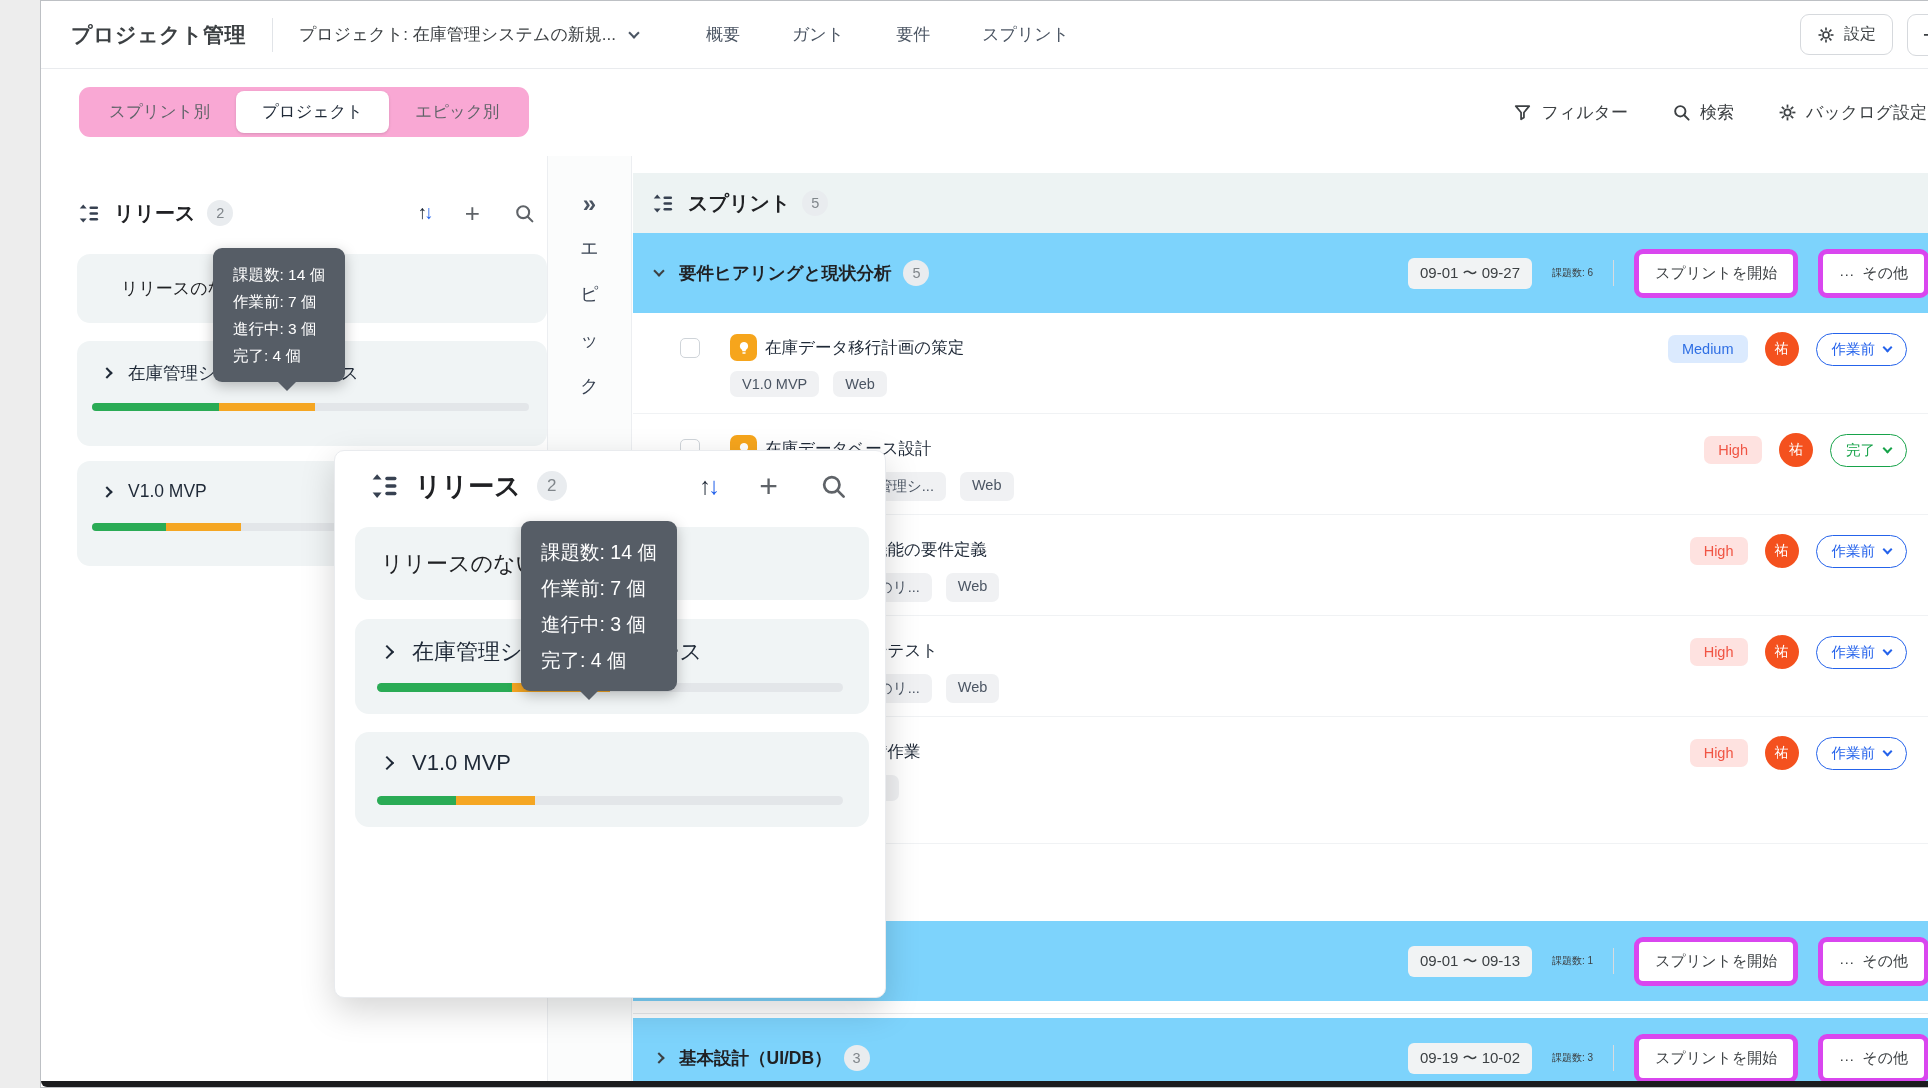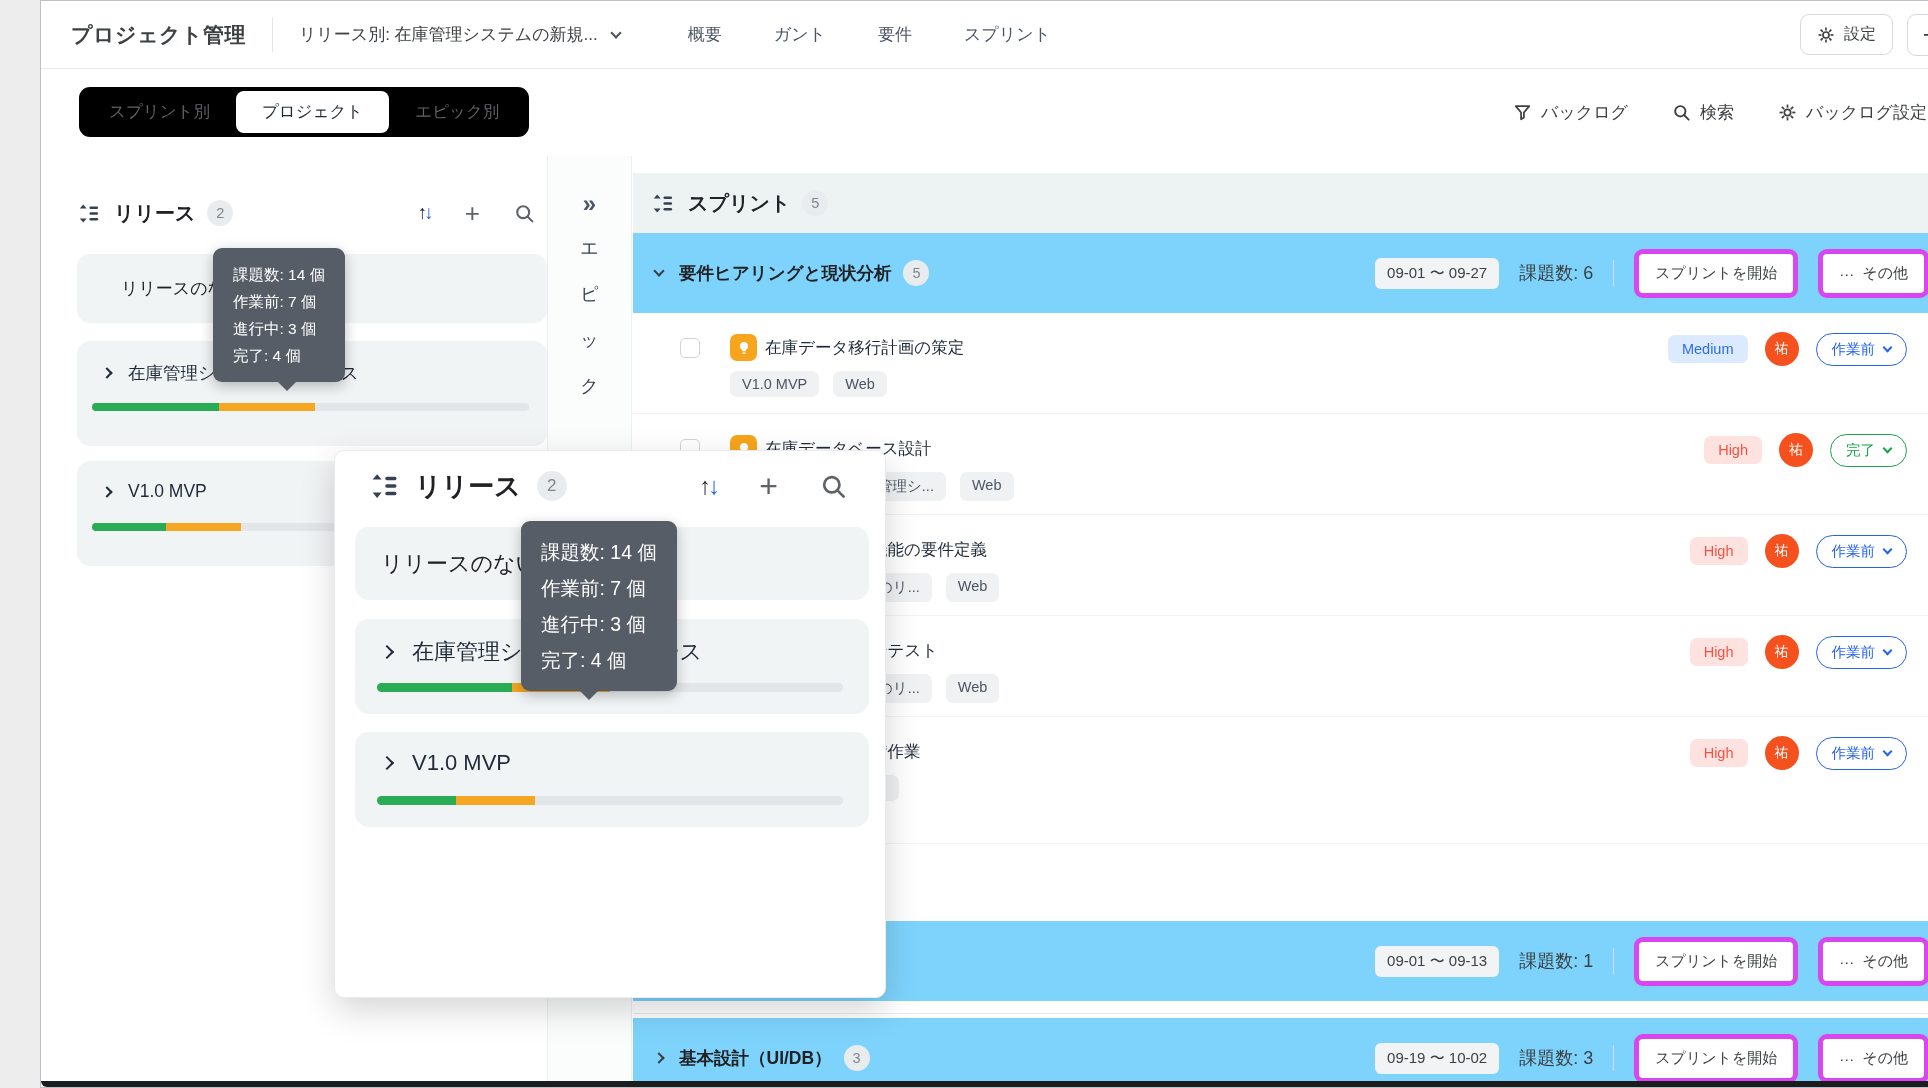--- a/index.html
+++ b/index.html
@@ -14,21 +14,21 @@
   .project-sel{display:flex;align-items:center;gap:14px;font-size:17px;color:#3c4043;cursor:pointer;}
   .tabs{display:flex;align-items:stretch;height:100%;margin-left:42px;}
   .tab{display:flex;align-items:center;padding:0 26px;font-size:17px;color:#4b5563;cursor:pointer;}
   .tab.active{background:#f0f4f7;color:#2563eb;gap:9px;font-weight:bold;}
   .hdr-spacer{flex:1;}
   .btn-outline{display:flex;align-items:center;gap:9px;border:1px solid #d6d9dd;border-radius:9px;background:#fff;padding:9px 16px;font-size:16px;color:#3c4043;cursor:pointer;}
   .plus-btn{width:46px;height:42px;border:1px solid #d6d9dd;border-radius:9px;background:#fff;font-size:25px;color:#3c4043;display:flex;align-items:center;justify-content:center;margin:0 14px 0 14px;cursor:pointer;}
 
   
   .view-toolbar{position:absolute;top:69px;left:0;right:0;height:84px;display:flex;align-items:center;padding:0 40px 0 38px;background:#fff;}
-  .seg-control{display:flex;background:#000000;border-radius:11px;padding:4px;}
+  .seg-control{display:flex;background:#f9a8d4;border-radius:11px;padding:4px;}
   .seg{padding:10px 26px;font-size:16.5px;color:#5f6368;border-radius:8px;white-space:nowrap;cursor:pointer;}
   .seg.active{background:#fff;color:#1f2937;box-shadow:0 1px 3px rgba(0,0,0,.14);}
   .toolbar-actions{margin-left:auto;display:flex;align-items:center;gap:44px;}
   .t-action{display:flex;align-items:center;gap:9px;font-size:17px;color:#3c4043;cursor:pointer;}
 
   
   .chr{display:inline-block;width:8px;height:8px;border-right:2.4px solid currentColor;border-bottom:2.4px solid currentColor;transform:rotate(-45deg);}
   .chd{display:inline-block;width:8px;height:8px;border-right:2.4px solid currentColor;border-bottom:2.4px solid currentColor;transform:rotate(45deg);margin-top:-4px;}
 
   
@@ -55,21 +55,21 @@
   .epic-letter:first-of-type{margin-top:30px;}
 
   
   .right-pane{position:absolute;left:592px;top:155px;right:6px;bottom:6px;background:#fff;}
   .sprint-bar{position:absolute;top:17px;left:0;right:0;height:60px;background:#edf3f3;display:flex;align-items:center;padding:0 18px;}
   .sprint-bar .pane-title{font-size:20px;}
   .group-row{position:absolute;left:0;right:0;height:80px;display:flex;align-items:center;padding:0 32px 0 22px;background:#7dd3fc;}
   .g-title{font-size:17.5px;font-weight:bold;color:#202124;margin-left:16px;}
   .g-right{margin-left:auto;display:flex;align-items:center;gap:20px;}
   .date-pill{background:#f1f3f4;border-radius:6px;padding:6px 12px;font-size:15px;color:#3c4043;white-space:nowrap;}
-  .issues-label{font-size:18px;color:#3c4043;white-space:nowrap;}
+  .issues-label{font-size:10px;color:#3c4043;white-space:nowrap;}
   .g-vdiv{width:1px;height:26px;background:#d8dbdf;}
   .g-btn{border:5px solid #d946ef;border-radius:9px;background:#fff;padding:10px 16px;font-size:15px;color:#3c4043;white-space:nowrap;cursor:pointer;display:flex;align-items:center;gap:8px;}
   .tasks{position:absolute;top:157px;left:0;right:0;}
   .trow{position:relative;border-bottom:1px solid #f0f2f4;height:101px;}
   .trow.last{height:127px;}
   .cb{position:absolute;left:47px;top:25px;width:20px;height:20px;border:1.6px solid #cfd4d9;border-radius:5px;background:#fff;cursor:pointer;}
   .ticon{position:absolute;left:97px;top:21px;width:27px;height:27px;border-radius:7px;background:#f6a51c;display:flex;align-items:center;justify-content:center;}
   .ttitle{position:absolute;left:132px;top:24px;font-size:16.5px;color:#1f2937;white-space:nowrap;text-align:right;}
   .ttags{position:absolute;left:97px;top:58px;display:flex;gap:14px;}
   .tag{background:#f0f1f3;border-radius:7px;padding:5px 12px;font-size:14.5px;color:#4b5563;white-space:nowrap;}
@@ -107,21 +107,21 @@
 </style>
 </head>
 <body>
 
 <div class="window">
 
   <div class="app-header">
     <div class="app-title">プロジェクト管理</div>
     <div class="vdiv"></div>
     <div class="project-sel">
-      <span>リリース別: 在庫管理システムの新規...</span>
+      <span>プロジェクト: 在庫管理システムの新規...</span>
       <span class="chd" style="color:#4b5563;"></span>
     </div>
     <div class="tabs">
       <div class="tab">概要</div>
       <div class="tab">ガント</div>
       <div class="tab">要件</div>
       <div class="tab">スプリント</div>
     </div>
     <div class="hdr-spacer"></div>
     <button class="btn-outline">
@@ -149,21 +149,21 @@
     <div class="seg-control">
       <div class="seg">スプリント別</div>
       <div class="seg active">プロジェクト</div>
       <div class="seg">エピック別</div>
     </div>
     <div class="toolbar-actions">
       <div class="t-action">
         <svg width="19" height="19" viewBox="0 0 24 24">
             <path d="M3.5 4h17l-6.7 8v6.2l-3.6 2.3v-8.5z" fill="none" stroke="#3c4043" stroke-width="2.2" stroke-linejoin="round"></path>
           </svg>
-        <span>バックログ</span>
+        <span>フィルター</span>
       </div>
       <div class="t-action">
         <svg width="19" height="19" viewBox="0 0 24 24">
             <circle cx="10.5" cy="10.5" r="6.5" fill="none" stroke="#3c4043" stroke-width="2.4"></circle>
             <line x1="15.5" y1="15.5" x2="21" y2="21" stroke="#3c4043" stroke-width="2.4" stroke-linecap="round"></line>
           </svg>
         <span>検索</span>
       </div>
       <div class="t-action">
         <svg width="19" height="19" viewBox="0 0 24 24">

